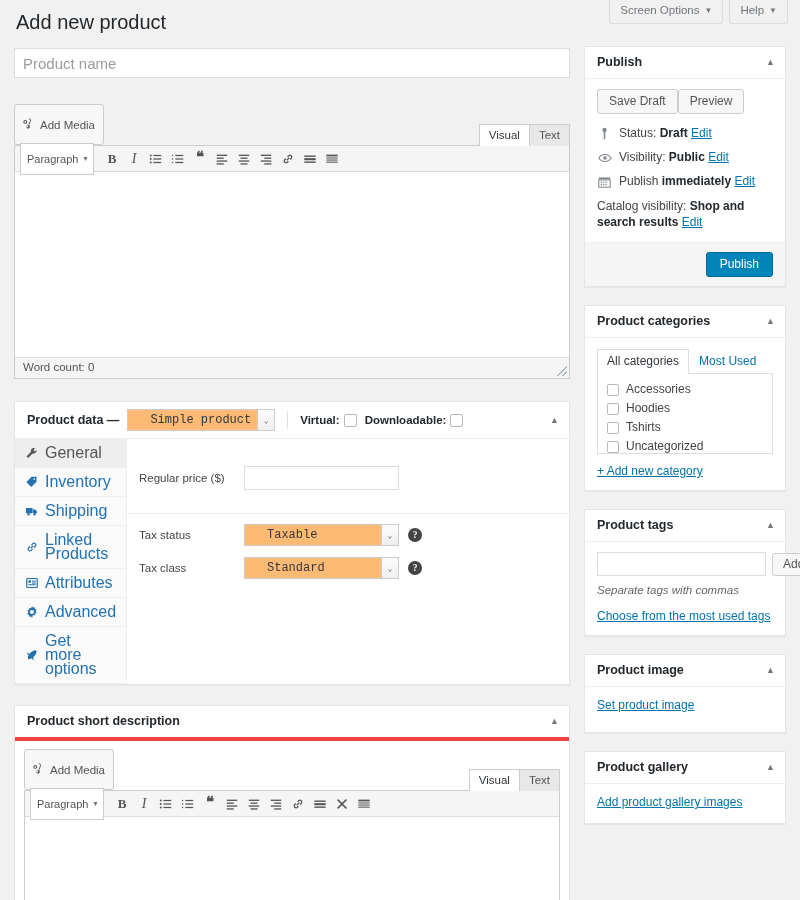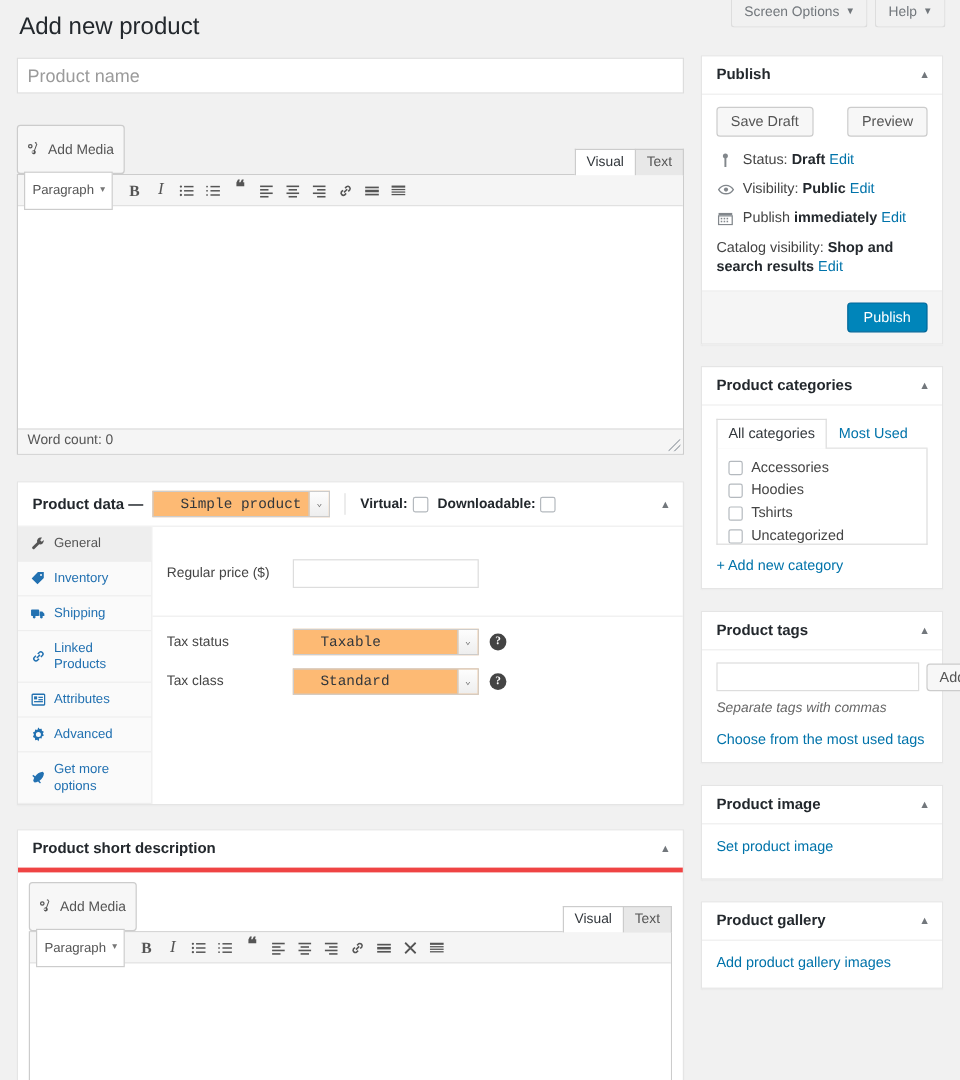--- a/index.html
+++ b/index.html
@@ -155,35 +155,35 @@
   .pb-head {
     display: flex; align-items: center; justify-content: space-between;
     padding: 8px 10px 8px 12px;
     border-bottom: 1px solid #eee;
   }
   .pb-title { font-size: 12.5px; font-weight: bold; color: #23282d; line-height: 15px; }
   .pb-toggle { color: #72777c; font-size: 9px; line-height: 9px; }
   .pb-body { padding: 10px 12px 12px 12px; }
 
   
-  .pub-row1 { display: flex; justify-content: space-between; align-items: center; margin-bottom: 12px; }
+  .pub-row1 { display: flex; justify-content: flex-start; align-items: center; margin-bottom: 12px; }
   .btn-secondary {
     background: #f7f7f7;
     border: 1px solid #ccc;
     border-radius: 3px;
     color: #555;
     font-size: 12px;
     padding: 4px 11px;
     line-height: 15px;
   }
   .pub-line { display: flex; align-items: flex-start; gap: 7px; margin-bottom: 9px; font-size: 12px; color: #444; line-height: 15px; }
   .pub-ico { width: 15px; height: 15px; flex: 0 0 15px; color: #82878c; display: flex; align-items: center; justify-content: center; }
   .pub-ico svg { display: block; }
   .pub-line b { font-weight: bold; color: #23282d; }
-  a.wplink { color: #0073aa; cursor: pointer; }
+  a.wplink { color: #0073aa; text-decoration: underline; cursor: pointer; }
   .catalog-vis { font-size: 12px; color: #444; line-height: 16px; margin-top: 2px; }
   .catalog-vis b { font-weight: bold; color: #23282d; }
   .pub-footer {
     background: #f5f5f5;
     border-top: 1px solid #eee;
     padding: 9px 12px;
     display: flex; justify-content: flex-end;
   }
   .btn-primary {
     background: #0085ba;
@@ -286,21 +286,21 @@
   .pd-divider { width: 1px; height: 18px; background: #e0e0e0; margin: 0 4px; }
   .pd-check { display: flex; align-items: center; gap: 4px; font-size: 11.5px; color: #23282d; font-weight: bold; white-space: nowrap; }
   .pd-check .cbox { width: 13px; height: 13px; flex: 0 0 13px; border-color: #b4b9be; }
   .pd-head-toggle { margin-left: auto; color: #72777c; font-size: 9px; }
 
   .pd-body { display: flex; min-height: 205px; }
   .pd-tabs { width: 112px; background: #fafafa; border-right: 1px solid #eee; padding-top: 0; }
   .pd-tab {
     display: flex; align-items: center; gap: 7px;
     padding: 7px 20px 7px 10px;
-    font-size: 11px;
+    font-size: 16px;
     color: #2271b1;
     border-bottom: 1px solid #eee;
     line-height: 14px;
   }
   .pd-tab.active { background: #eee; color: #555; }
   .pd-tab .ico { width: 13px; height: 13px; flex: 0 0 13px; display: flex; align-items: center; justify-content: center; color: #2271b1; }
   .pd-tab.active .ico { color: #555; }
   .pd-tab .ico svg { display: block; }
 
   .pd-panel { flex: 1; padding: 10px 0 0 0; }

